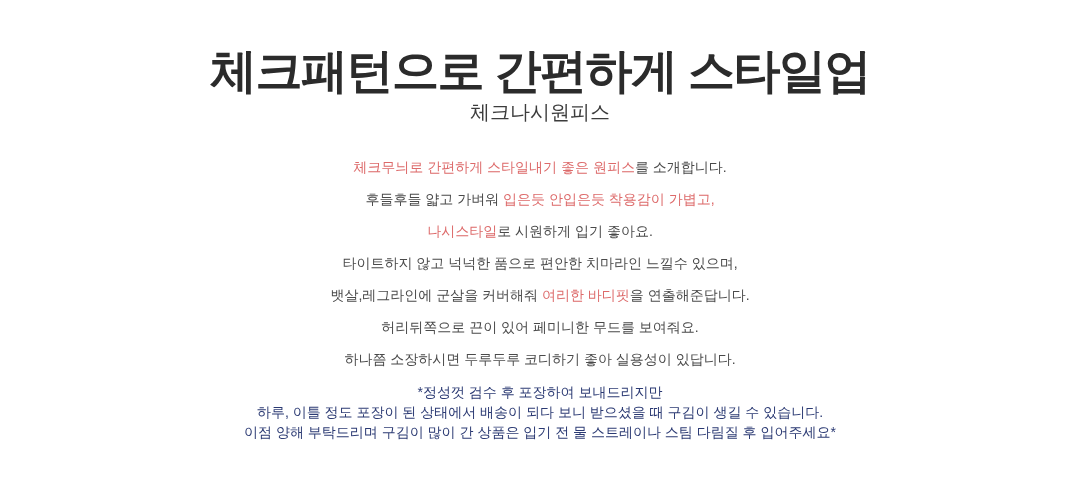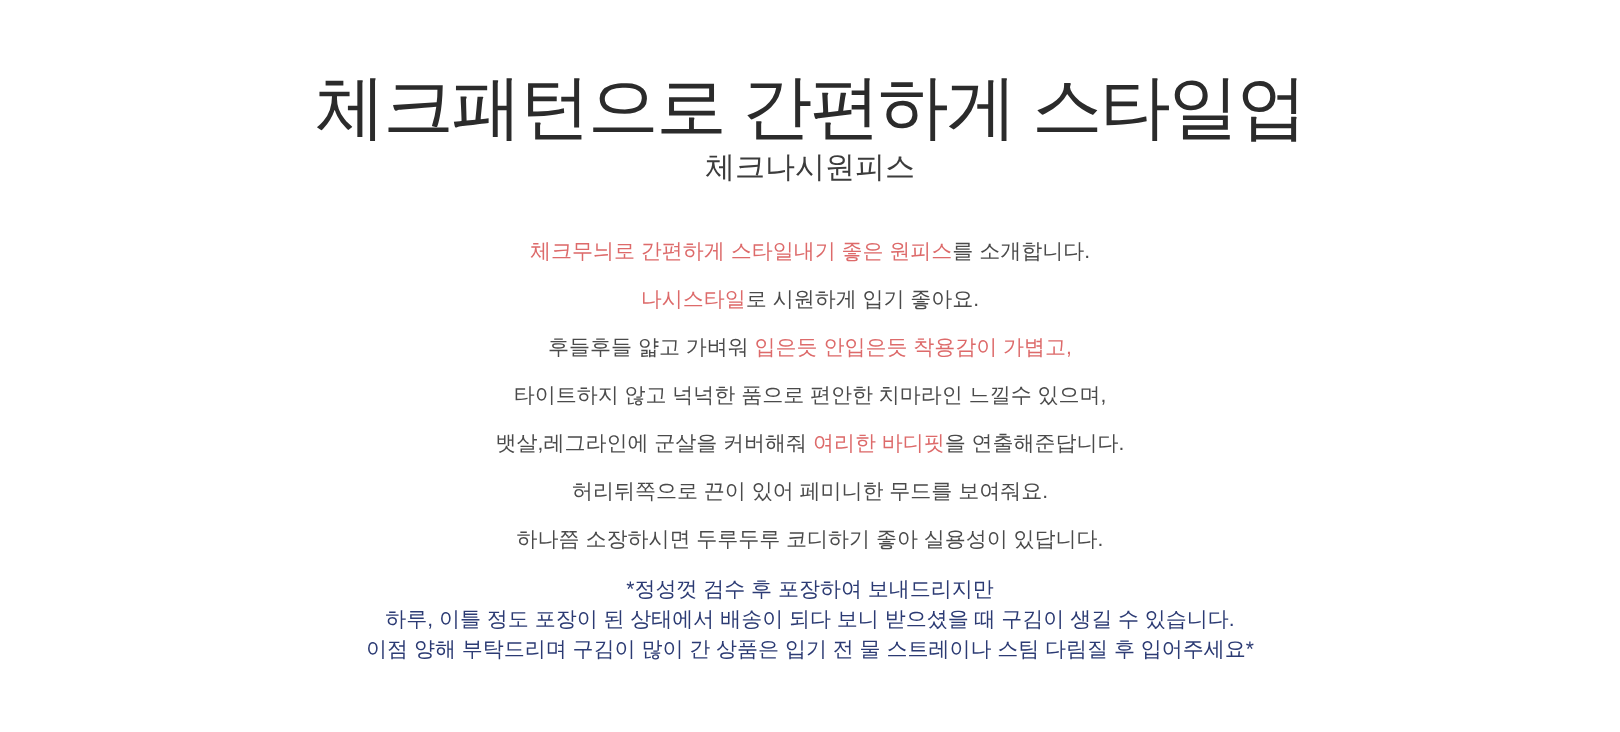--- a/index.html
+++ b/index.html
@@ -18,21 +18,21 @@
   }
   .page{
     width:1080px;height:488px;
     text-align:center;
   }
   .title{
     margin:0;
     padding-top:40px;
     font-size:47px;
     line-height:1.3;
-    font-weight:400;
+    font-weight:700;
     letter-spacing:-1.5px;
     color:var(--title-color);
   }
   .subtitle{
     font-size:20px;
     line-height:23px;
     font-weight:400;
     color:var(--subtitle-color);
   }
   .description{
@@ -52,22 +52,22 @@
   .notice p{margin:0;text-align:center;}
 </style>
 </head>
 <body>
 
 <div class="page">
   <h1 class="title">체크패턴으로 간편하게 스타일업</h1>
   <div class="subtitle">체크나시원피스</div>
   <div class="description">
       <p><span class="accent">체크무늬로 간편하게 스타일내기 좋은 원피스</span><span>를 소개합니다.</span></p>
+      <p><span>후들후들 얇고 가벼워 </span><span class="accent">입은듯 안입은듯 착용감이 가볍고,</span></p>
       <p><span class="accent">나시스타일</span><span>로 시원하게 입기 좋아요.</span></p>
-      <p><span>후들후들 얇고 가벼워 </span><span class="accent">입은듯 안입은듯 착용감이 가볍고,</span></p>
       <p><span>타이트하지 않고 넉넉한 품으로 편안한 치마라인 느낄수 있으며,</span></p>
       <p><span>뱃살,레그라인에 군살을 커버해줘 </span><span class="accent">여리한 바디핏</span><span>을 연출해준답니다.</span></p>
       <p><span>허리뒤쪽으로 끈이 있어 페미니한 무드를 보여줘요.</span></p>
       <p><span>하나쯤 소장하시면 두루두루 코디하기 좋아 실용성이 있답니다.</span></p>
     </div>
   <div class="notice">
       <p>*정성껏 검수 후 포장하여 보내드리지만</p>
       <p>하루, 이틀 정도 포장이 된 상태에서 배송이 되다 보니 받으셨을 때 구김이 생길 수 있습니다.</p>
       <p>이점 양해 부탁드리며 구김이 많이 간 상품은 입기 전 물 스트레이나 스팀 다림질 후 입어주세요*</p>
     </div>

